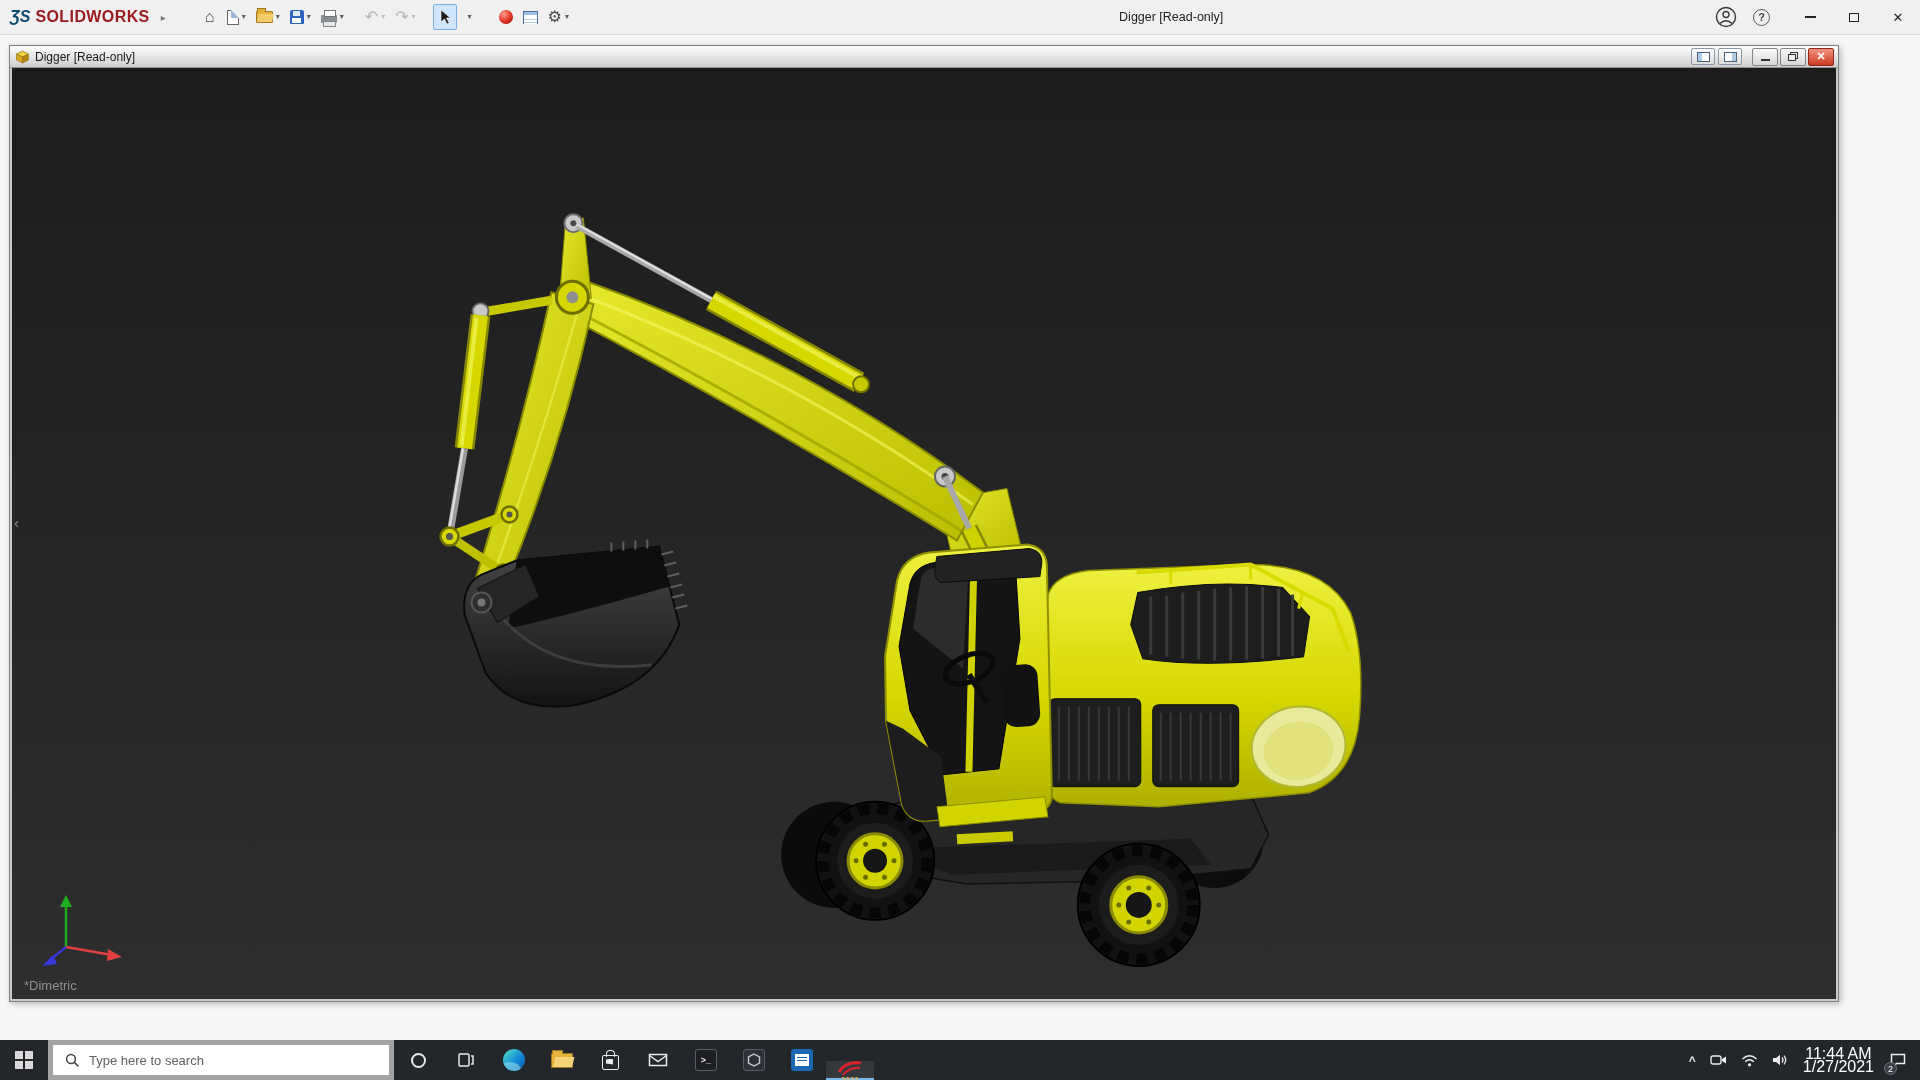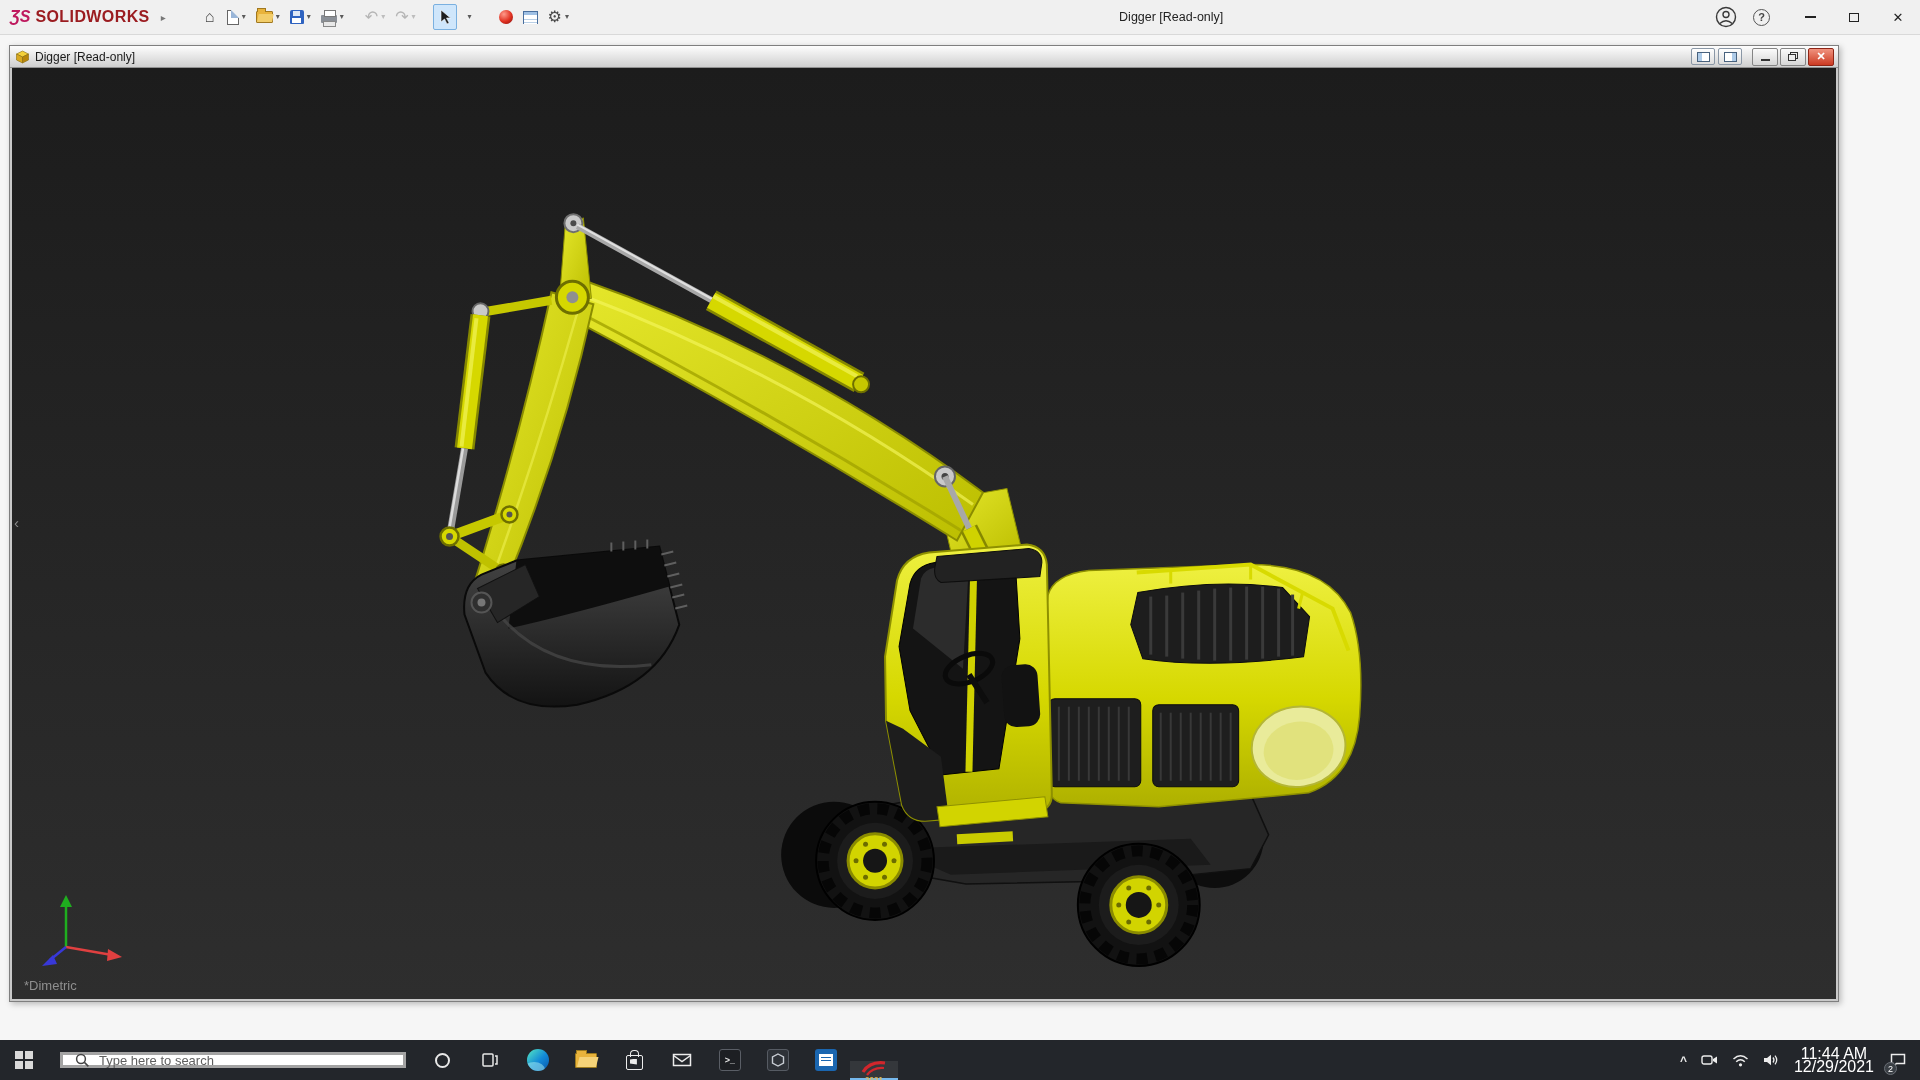--- a/index.html
+++ b/index.html
@@ -3,21 +3,21 @@
 <meta charset="utf-8">
 <style>
   * { margin:0; padding:0; box-sizing:border-box; }
   html,body { width:1920px; height:1080px; overflow:hidden; }
   body { font-family:"Liberation Sans", sans-serif; background:#fafafa; position:relative; user-select:none; }
 
   
   .appbar { position:absolute; top:0; left:0; right:0; height:35px; background:#f0f0f0;
             border-bottom:1px solid #d9d9d9; display:flex; align-items:center; z-index:30; }
   .brand { display:flex; align-items:center; padding-left:10px; gap:5px; }
-  .logo-glyph { color:#be185d; font-weight:bold; font-style:italic; font-size:16px; line-height:1; }
+  .logo-glyph { color:#0c4a6e; font-weight:bold; font-style:italic; font-size:16px; line-height:1; }
   .brand-text { color:#9b1c20; font-weight:bold; font-size:16px; letter-spacing:.4px; }
   .brand-arrow { color:#777; font-size:10px; margin-left:6px; }
 
   .toolbar { display:flex; align-items:center; margin-left:32px; gap:1px; }
   .tbtn { height:26px; min-width:24px; display:flex; align-items:center; justify-content:center;
           padding:0 3px; border:1px solid transparent; border-radius:2px; gap:2px; }
   .tbtn.selected { background:#cfe6fb; border-color:#7ab0e0; }
   .caret { font-size:8px; color:#5a5a5a; line-height:1; padding:0 1px; }
   .caret.dis { color:#bdbdbd; }
   .tb-glyph { font-size:16px; color:#4a4a4a; line-height:1; }
@@ -87,21 +87,21 @@
   .triad { position:absolute; left:24px; bottom:24px; }
   .view-label { position:absolute; left:12px; bottom:6px; font-size:13px; color:#8f8f8f; }
   .collapse-arrow { position:absolute; left:2px; top:48%; color:#8a8a8a; font-size:15px; line-height:1; }
 
   
   .taskbar { position:absolute; bottom:0; left:0; right:0; height:40px; background:#23262b;
              display:flex; align-items:stretch; z-index:40; }
   .startbtn { width:48px; display:flex; align-items:center; justify-content:center; }
   .winlogo { display:grid; grid-template-columns:8px 8px; grid-template-rows:8px 8px; gap:1.5px; }
   .winlogo div { background:#dadada; }
-  .searchbox { width:346px; background:#fff; border:3px solid #a3a3a3; display:flex; align-items:center; margin:12px; }
+  .searchbox { width:346px; background:#fff; border:5px solid #a3a3a3; display:flex; align-items:center; margin:0; }
   .searchbox svg { margin:0 9px 0 12px; flex:none; }
   .searchbox input { border:none; outline:none; background:transparent; font-size:13px; color:#333; width:100%;
                      font-family:"Liberation Sans", sans-serif; }
   .searchbox input::placeholder { color:#5f5f5f; opacity:1; }
   .tb-ico { width:48px; display:flex; align-items:center; justify-content:center; position:relative; }
   .tb-ico.active { background:rgba(255,255,255,.08); box-shadow:inset 0 -2px 0 #76b9ed;margin-top:21px; }
   .ring { width:15px; height:15px; border:2px solid #e8e8e8; border-radius:50%; }
   .edge-ic { width:22px; height:22px; border-radius:50%; background:linear-gradient(135deg,#49d7c6 10%,#1289d8 55%,#0a57a8);
              position:relative; overflow:hidden; }
   .edge-ic::before { content:""; position:absolute; left:-4px; bottom:-7px; width:22px; height:16px;
@@ -535,21 +535,21 @@
     </div>
     <div class="tray-ico">
       <svg width="16" height="14" viewBox="0 0 16 14">
         <path d="M1 5 H4 L8 1.8 V12.2 L4 9 H1 Z" fill="#ececec"></path>
         <path d="M10 4.5 Q12 7 10 9.5" fill="none" stroke="#ececec" stroke-width="1.3"></path>
         <path d="M12 2.6 Q15.4 7 12 11.4" fill="none" stroke="#ececec" stroke-width="1.3"></path>
       </svg>
     </div>
     <div class="clock">
       <div>11:44 AM</div>
-      <div>12/29/2021</div>
+      <div>1/27/2021</div>
     </div>
     <div class="tray-ico">
       <svg width="18" height="16" viewBox="0 0 18 16">
         <path d="M2.5 2.5 h13 v9 h-8 l-3.5 3 v-3 h-1.5 z" fill="none" stroke="#ececec" stroke-width="1.5"></path>
       </svg>
       <span class="notif-badge">2</span>
     </div>
   </div>
 </footer>
 

